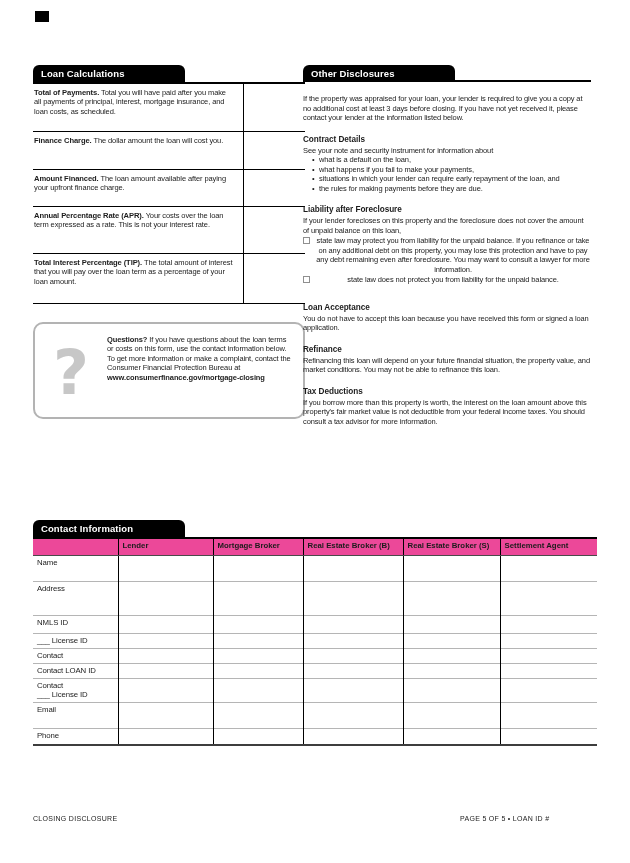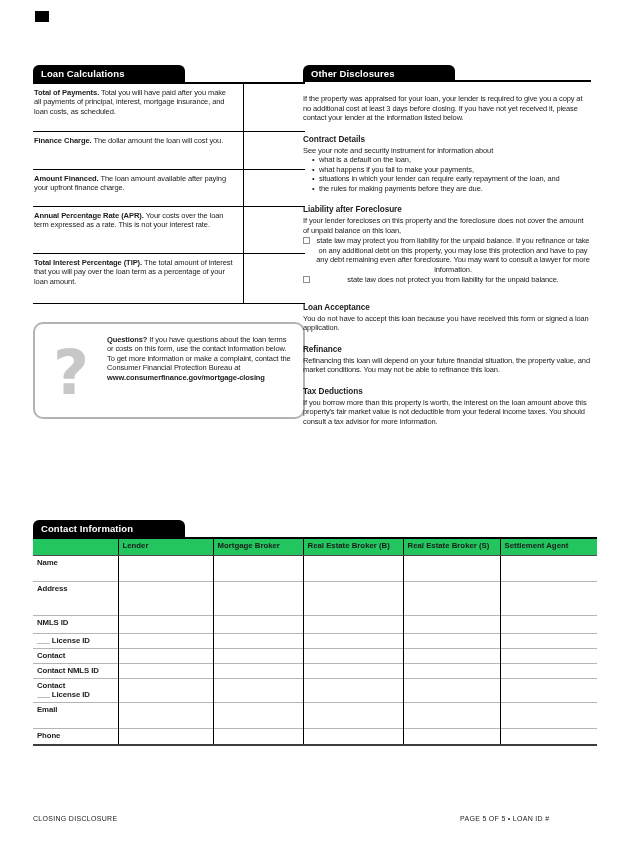--- a/index.html
+++ b/index.html
@@ -54,25 +54,25 @@
   .cb-item { position:relative; padding-left:12px; font-size:7.5px; line-height:9.5px; letter-spacing:-0.12px; margin-top:1px;text-align:center; }
   .checkbox {
     position:absolute; left:0; top:1px; width:7px; height:7px;
     border:1px solid #8f8f8f; background:#fff; display:inline-block;
   }
 
   
   .contact { position:absolute; left:33px; top:518px; width:564px; }
   table.contact-table { border-collapse:collapse; table-layout:fixed; width:564px; border-top:2px solid #000; border-bottom:2.5px solid #3d3d3d; }
   .contact-table td, .contact-table th { vertical-align:top; padding:2px 3px 0 4px; font-size:7.8px; line-height:9.5px; }
-  .contact-table th { background:#22c55e; text-align:left; font-weight:bold; border-bottom:1.4px solid #4a4a4a; }
+  .contact-table th { background:#ec4899; text-align:left; font-weight:bold; border-bottom:1.4px solid #4a4a4a; }
   .contact-table td { border-top:1px solid #b5b5b5; }
   .contact-table tr:first-child td { border-top:none; }
   .contact-table td.vline, .contact-table th.vline { border-left:1.6px solid #000; }
-  .row-label { font-weight:bold; white-space:pre-line; letter-spacing:-0.1px; }
+  .row-label { font-weight:normal; white-space:pre-line; letter-spacing:-0.1px; }
 
   
   .footer-left  { position:absolute; left:33px;  top:815px; font-size:7px; letter-spacing:0.3px; color:#222; }
   .footer-right { position:absolute; left:460px; top:815px; font-size:7px; letter-spacing:0.3px; color:#222; }
 </style>
 </head>
 <body>
 
 <div class="page">
 
@@ -215,21 +215,21 @@
       </tr>
       <tr style="height:15px">
         <td class="row-label">Contact</td>
         <td class="vline"></td>
             <td class="vline"></td>
             <td class="vline"></td>
             <td class="vline"></td>
             <td class="vline"></td>
       </tr>
       <tr style="height:15px">
-        <td class="row-label">Contact NMLS ID</td>
+        <td class="row-label">Contact LOAN ID</td>
         <td class="vline"></td>
             <td class="vline"></td>
             <td class="vline"></td>
             <td class="vline"></td>
             <td class="vline"></td>
       </tr>
       <tr style="height:24px">
         <td class="row-label">Contact
 ___ License ID</td>
         <td class="vline"></td>

